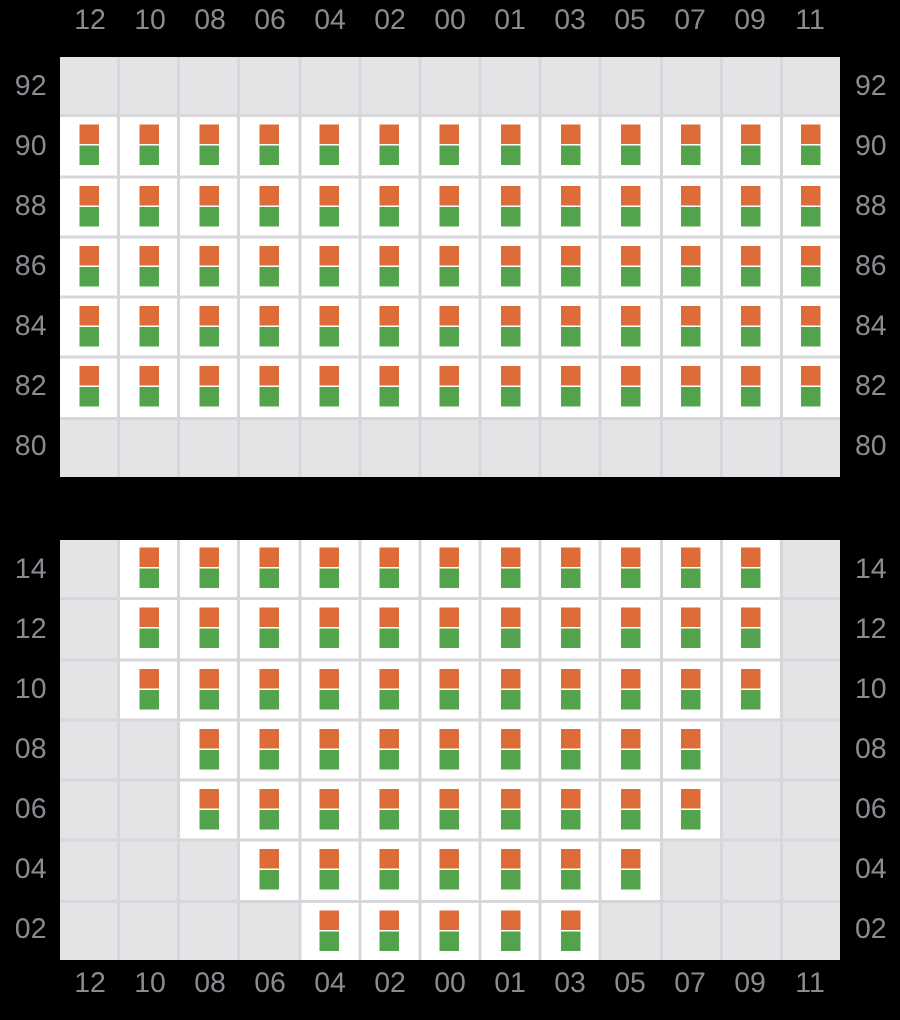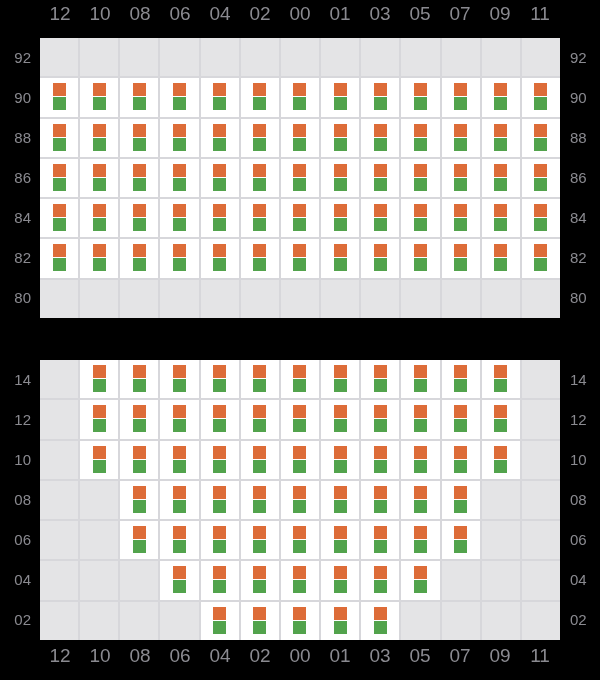--- a/index.html
+++ b/index.html
@@ -43,21 +43,21 @@
   .marker.m-bot{margin-top:1px;background:var(--green,#52a34c);}
   .side-labels{
     position:absolute;
     width:31px;
   }
   .side-labels.left{left:0;text-align:right;}
   .side-labels.right{left:570px;text-align:left;width:30px;}
   .side-labels .row-label{
     height:40px;
     line-height:40px;
-    font-size:15px;
+    font-size:19px;
     color:var(--label,#8a8a90);
   }
 </style>
 </head>
 <body>
 
 <div class="stage">
 
   <div id="top-axis" class="axis-row" style="top:0px;">
       <span class="tick">12</span>

